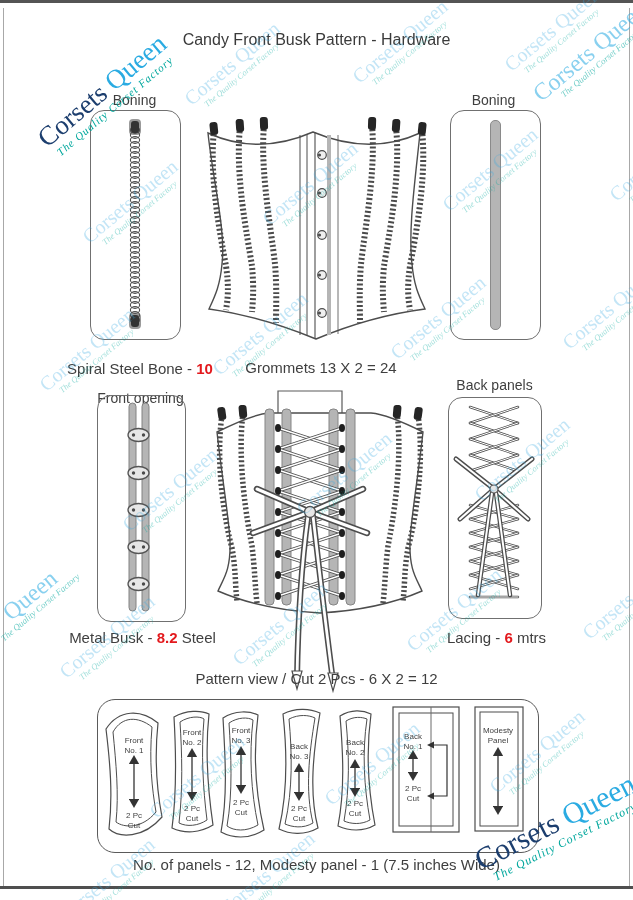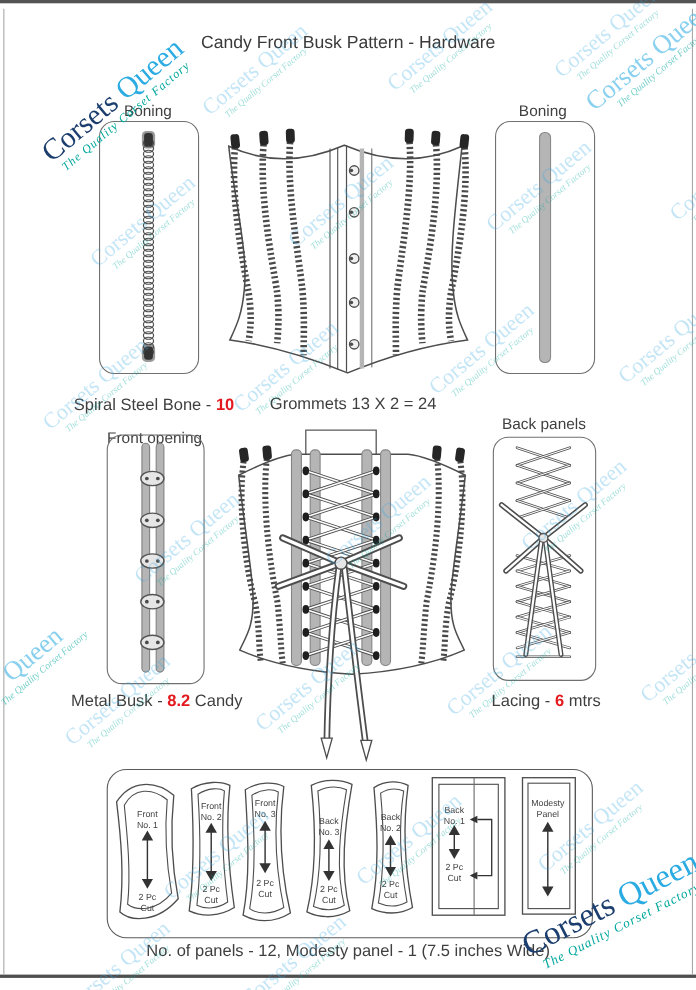--- a/index.html
+++ b/index.html
@@ -163,21 +163,21 @@
         <circle cx="36.5" cy="115" r="1.7" fill="#4a4a4a"></circle>
         <circle cx="46.5" cy="115" r="1.7" fill="#4a4a4a"></circle>
         <ellipse cx="41.5" cy="152" rx="10.5" ry="6.5" fill="#e6e6e6" stroke="#555" stroke-width="1.3"></ellipse>
         <circle cx="36.5" cy="152" r="1.7" fill="#4a4a4a"></circle>
         <circle cx="46.5" cy="152" r="1.7" fill="#4a4a4a"></circle>
         <ellipse cx="41.5" cy="189" rx="10.5" ry="6.5" fill="#e6e6e6" stroke="#555" stroke-width="1.3"></ellipse>
         <circle cx="36.5" cy="189" r="1.7" fill="#4a4a4a"></circle>
         <circle cx="46.5" cy="189" r="1.7" fill="#4a4a4a"></circle>
       </g>
   </svg>
-  <div class="caption" style="left:45px;top:629px;width:195px;"><span>Metal Busk - </span><span class="red">8.2</span><span> Candy</span></div>
+  <div class="caption" style="left:45px;top:629px;width:195px;"><span>Metal Busk - </span><span class="red">8.2</span><span> Steel</span></div>
 
   <svg class="art" style="left:205px;top:383px;" width="230" height="315" viewBox="0 0 230 315">
     <path d="M73,38 L73,8 L137,8 L137,38" fill="none" stroke="#5a5a5a" stroke-width="1.2"></path>
     <polygon points="69.5,36 76.5,36 73,43" fill="#5a5a5a"></polygon>
     <polygon points="133.5,36 140.5,36 137,43" fill="#5a5a5a"></polygon>
     <path d="M12,49 C38,36 52,31 64,30 L166,30 C178,31 192,36 218,49 C213,95 206,135 205,158 C204,188 212,196 217,208 C185,222 150,228 115,230 C80,228 45,222 13,208 C18,196 26,188 25,158 C24,135 17,95 12,49 Z" fill="#ffffff" stroke="#4d4d4d" stroke-width="1.4"></path>
     <g id="back-bones">
         <path d="M17,32 C10,80 20,140 27,165 C31,188 30,202 32,218" fill="none" stroke="#4a4a4a" stroke-width="5.5" stroke-dasharray="2 2.3"></path>
         <rect x="13" y="24" width="8" height="13" rx="3" fill="#262626" transform="rotate(-8 17 32)"></rect>
         <path d="M38,30 C32,78 42,138 47,163 C50,188 50,204 52,220" fill="none" stroke="#4a4a4a" stroke-width="5.5" stroke-dasharray="2 2.3"></path>
@@ -322,20 +322,21 @@
         <line x1="46" y1="92" x2="80" y2="122" stroke="#ffffff" stroke-width="2.2" stroke-linecap="round"></line>
         <line x1="44" y1="96" x2="30" y2="198" stroke="#4d4d4d" stroke-width="4.5" stroke-linecap="round"></line>
         <line x1="44" y1="96" x2="30" y2="198" stroke="#ffffff" stroke-width="2" stroke-linecap="round"></line>
         <line x1="48" y1="96" x2="62" y2="198" stroke="#4d4d4d" stroke-width="4.5" stroke-linecap="round"></line>
         <line x1="48" y1="96" x2="62" y2="198" stroke="#ffffff" stroke-width="2" stroke-linecap="round"></line>
         <circle cx="46" cy="92" r="4" fill="#e6e6e6" stroke="#555" stroke-width="1.2"></circle>
       </g>
   </svg>
   <div class="caption" style="left:409px;top:629px;width:175px;"><span>Lacing - </span><span class="red">6</span><span> mtrs</span></div>
 
+  <div class="pattern-heading">Pattern view / Cut 2 Pcs - 6 X 2 = 12</div>
   <div class="patbox" style="left:97px;top:699px;width:440px;height:152px;"></div>
   <svg class="art" style="left:97px;top:699px;" width="440" height="152" viewBox="0 0 440 152">
     <defs>
       <marker id="ah" markerWidth="8" markerHeight="8" refX="5.5" refY="4" orient="auto-start-reverse">
         <path d="M0,0 L7,4 L0,8 Z" fill="#333"></path>
       </marker>
     </defs>
 
     <g>
       <path d="M9,30 C22,10 44,10 61,24 C57,62 60,92 65,118 C46,140 22,139 12,130 C16,96 13,63 9,30 Z" fill="#fff" stroke="#4d4d4d" stroke-width="1.2"></path>

